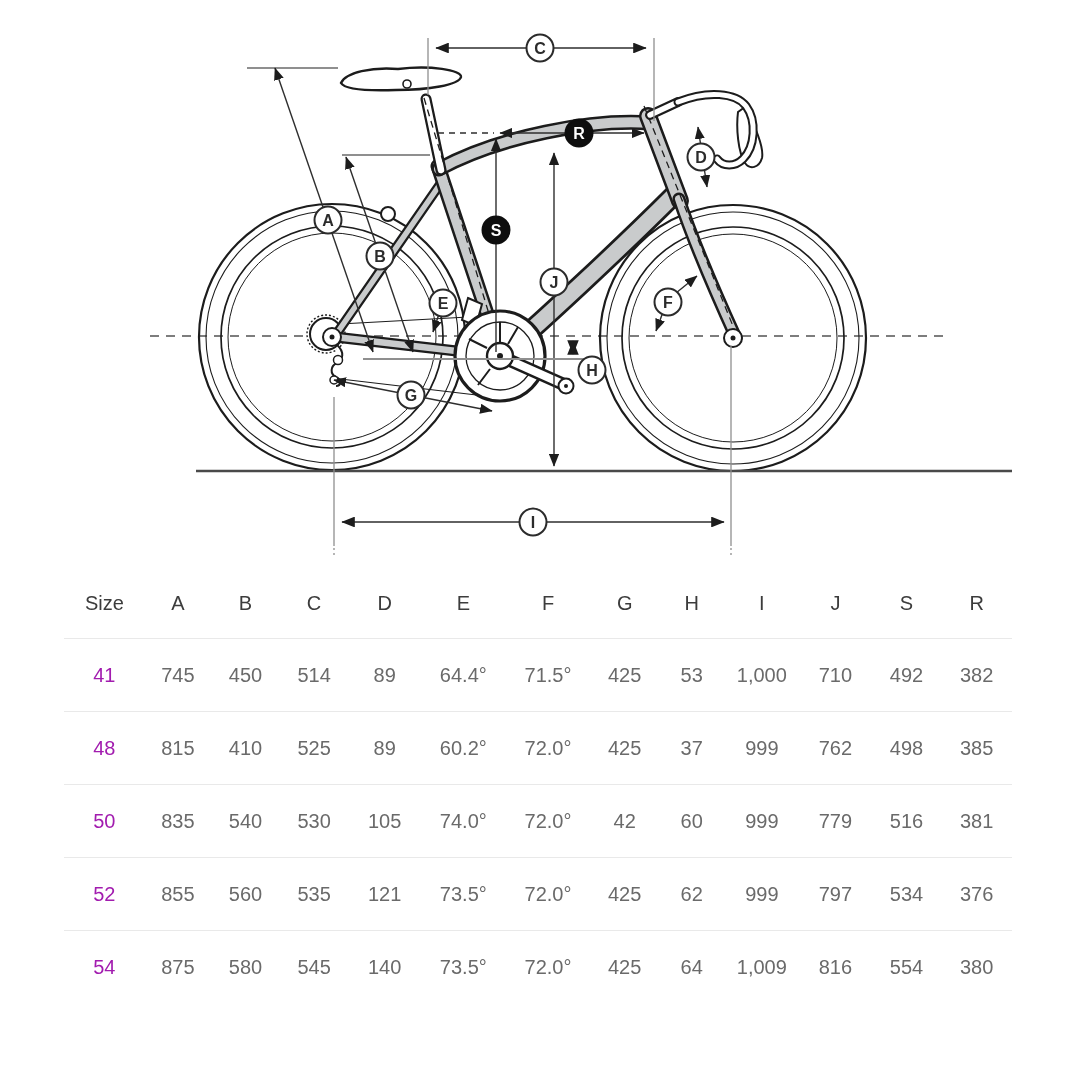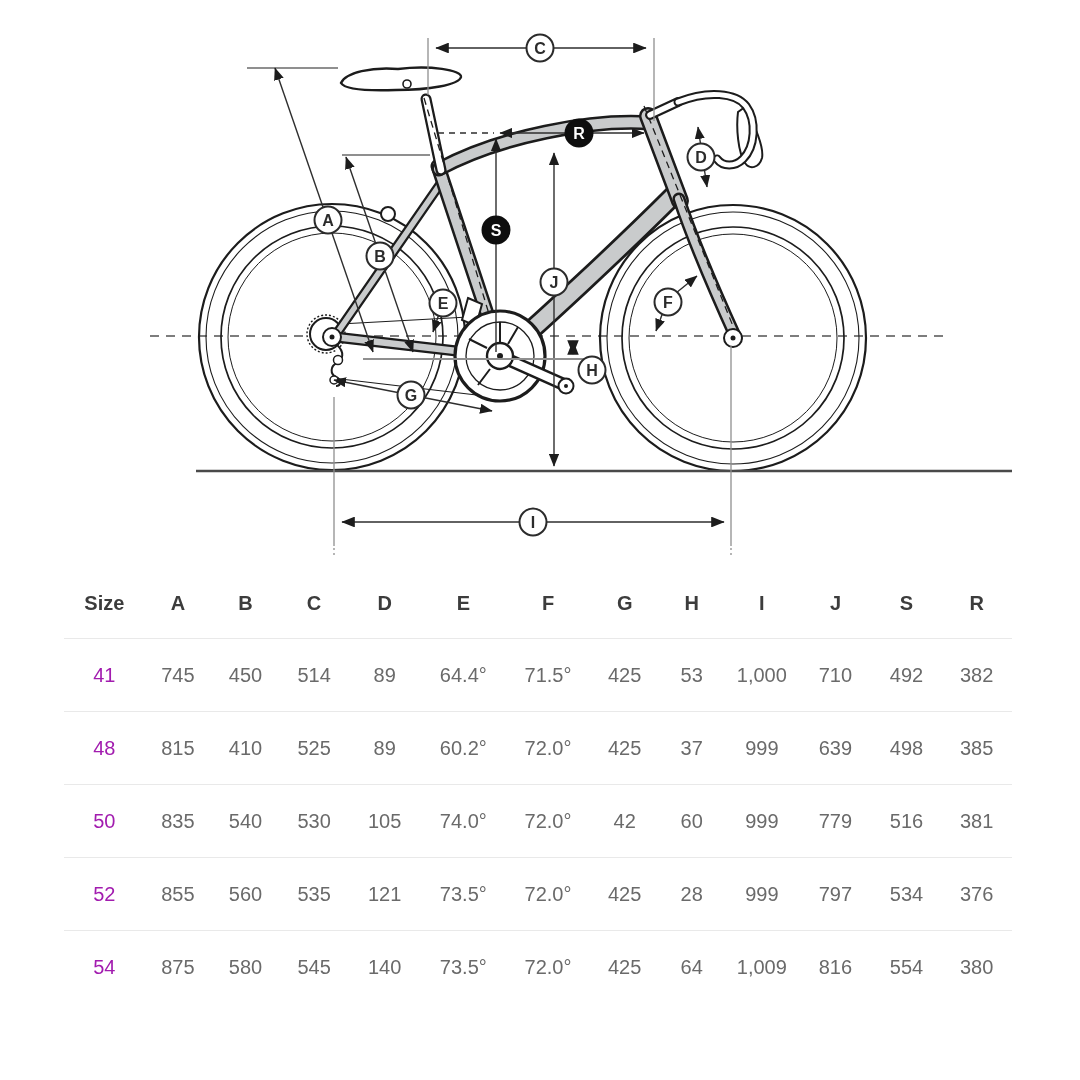--- a/index.html
+++ b/index.html
@@ -21,21 +21,21 @@
   .bubble-text{font-family:"Liberation Sans",sans-serif;font-size:16px;font-weight:700;fill:#2b2b2b;}
   .bubble-text-solid{fill:#ffffff;}
 
   
   .table-wrap{position:absolute;left:64px;top:568px;width:948px;}
   table{table-layout:fixed;width:948px;border-collapse:collapse;}
   col.c0{width:80px}col.c1{width:66px}col.c2{width:68px}col.c3{width:68px}
   col.c4{width:72px}col.c5{width:84px}col.c6{width:84px}col.c7{width:68px}
   col.c8{width:65px}col.c9{width:74px}col.c10{width:72px}col.c11{width:69px}
   col.c12{width:70px}
-  th{height:70px;font-size:20px;font-weight:700;color:#3c3c3c;
+  th{height:70px;font-size:20px;font-weight:400;color:#3c3c3c;
      vertical-align:middle;border-bottom:1px solid #e9e9e9;padding:0;}
   td{height:72px;font-size:20px;font-weight:400;color:#6a6a6a;text-align:center;
      vertical-align:middle;border-bottom:1px solid #e9e9e9;padding:0;}
   tr:last-child td{border-bottom:none;}
   td.size-cell{font-weight:400;color:#a21caf;}
 
   .footer-note{position:absolute;top:1014px;right:90px;font-size:17px;color:#a9a9a9;
                font-family:"DejaVu Sans",sans-serif;letter-spacing:.5px;}
 </style>
 </head>
@@ -280,21 +280,21 @@
             <td class="size-cell">48</td>
             <td>815</td>
             <td>410</td>
             <td>525</td>
             <td>89</td>
             <td>60.2°</td>
             <td>72.0°</td>
             <td>425</td>
             <td>37</td>
             <td>999</td>
-            <td>639</td>
+            <td>762</td>
             <td>498</td>
             <td>385</td>
           </tr>
           <tr>
             <td class="size-cell">50</td>
             <td>835</td>
             <td>540</td>
             <td>530</td>
             <td>105</td>
             <td>74.0°</td>
@@ -308,21 +308,21 @@
           </tr>
           <tr>
             <td class="size-cell">52</td>
             <td>855</td>
             <td>560</td>
             <td>535</td>
             <td>121</td>
             <td>73.5°</td>
             <td>72.0°</td>
             <td>425</td>
-            <td>28</td>
+            <td>62</td>
             <td>999</td>
             <td>797</td>
             <td>534</td>
             <td>376</td>
           </tr>
           <tr>
             <td class="size-cell">54</td>
             <td>875</td>
             <td>580</td>
             <td>545</td>

